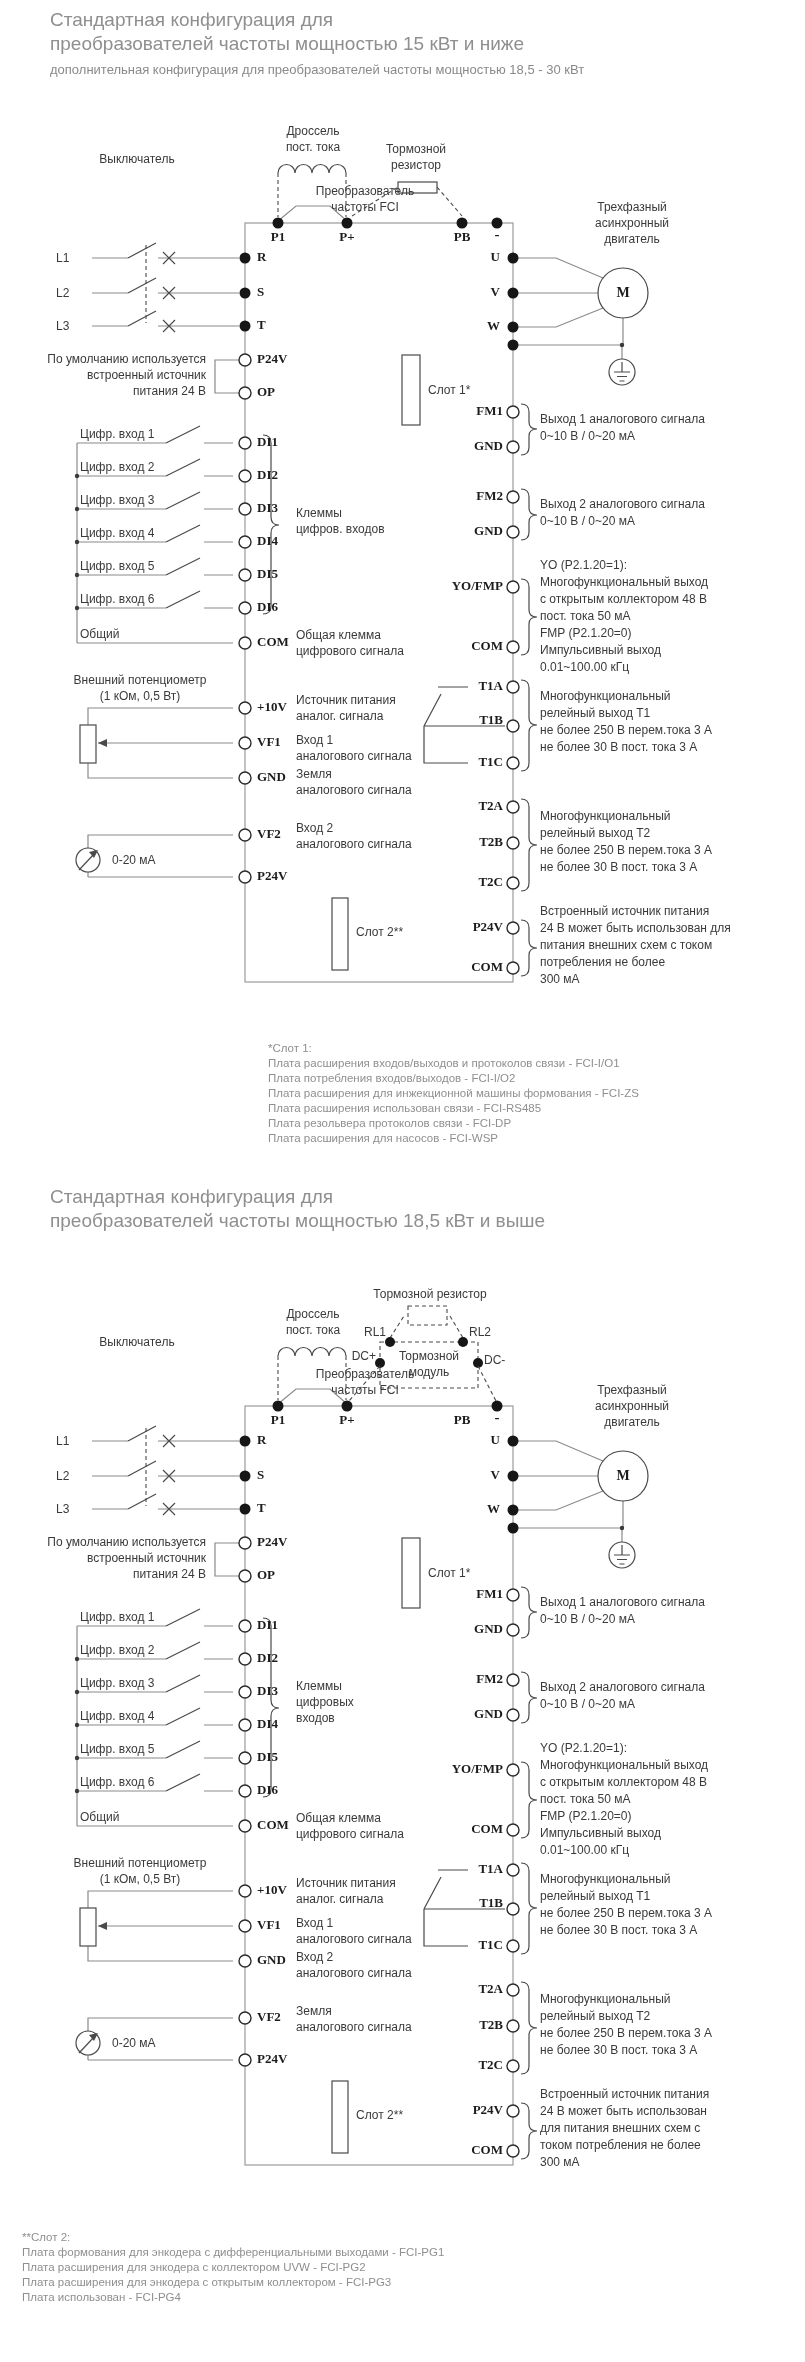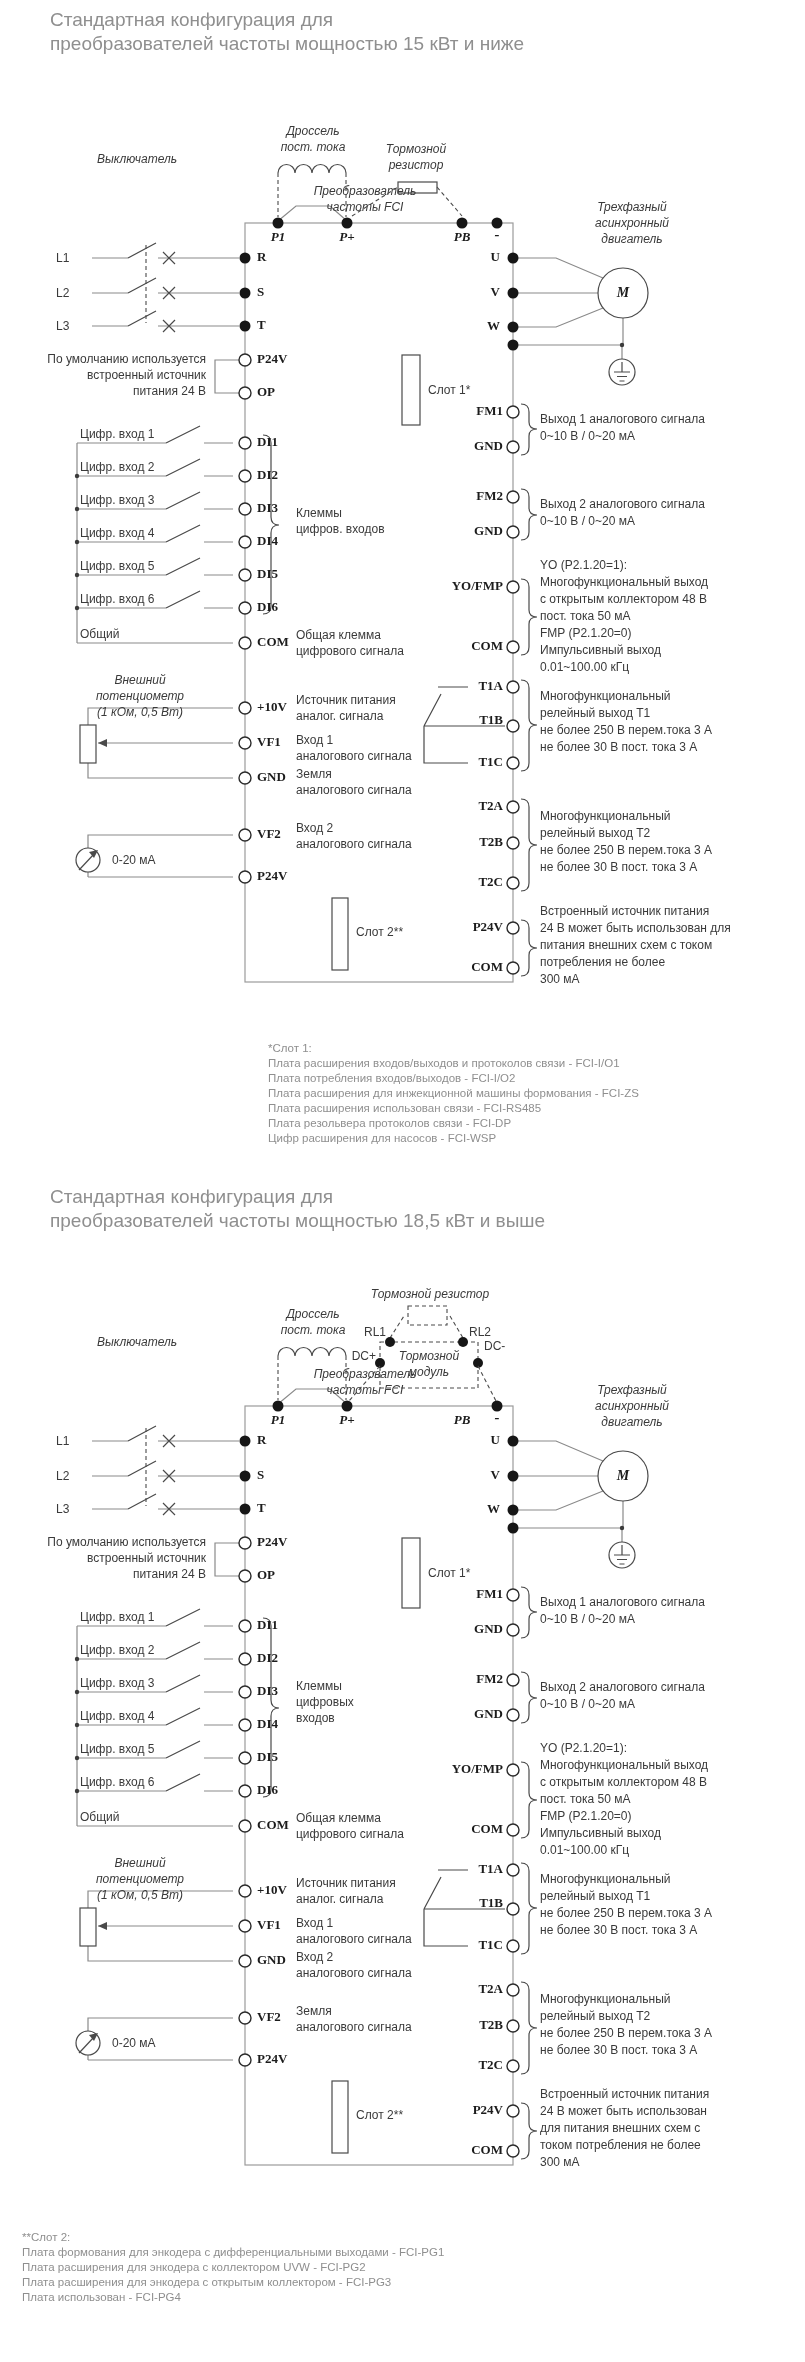--- a/index.html
+++ b/index.html
@@ -5,21 +5,21 @@
   html,body{margin:0;padding:0;background:#fff;}
   #page{position:relative;width:805px;height:2362px;background:#fff;overflow:hidden;
         font-family:"Liberation Sans",sans-serif;}
   .title{position:absolute;font-size:19px;line-height:24px;color:#8f8f8f;white-space:pre-line;}
   .subtitle{position:absolute;font-size:13px;color:#8a8a8a;}
   .foot{position:absolute;font-size:11.5px;line-height:15px;color:#8f8f8f;}
   .diag{position:absolute;left:0;width:805px;}
   .diag svg{position:absolute;left:0;top:0;}
   .lbl{position:absolute;font-size:12px;line-height:16px;color:#3a3a3a;white-space:pre-line;}
   .ann{position:absolute;font-size:12px;line-height:17px;color:#3a3a3a;white-space:pre-line;width:262px;}
-  .ctr{text-align:center;font-style:italic;}
+  .ctr{text-align:center;}
   .rt{text-align:right;}
   .term{position:absolute;font-family:"Liberation Serif",serif;font-weight:bold;font-size:13px;color:#1c1c1c;line-height:15px;}
   .big{font-size:15px;}
   
   .box{fill:none;stroke:#9b9b9b;stroke-width:1.2;}
   .wire{fill:none;stroke:#8a8a8a;stroke-width:1.2;}
   .comp{fill:none;stroke:#4a4a4a;stroke-width:1.2;}
   .compf{fill:#fff;stroke:#4a4a4a;stroke-width:1.2;}
   .dash{fill:none;stroke:#4a4a4a;stroke-width:1.1;stroke-dasharray:4 3;}
   .dot{fill:#161616;}
@@ -28,20 +28,21 @@
   .brace{fill:none;stroke:#4a4a4a;stroke-width:1.2;}
   .arr{fill:#4a4a4a;stroke:none;}
 </style>
 </head>
 <body>
 
 <div id="page">
 
   <div class="title" style="left:50px;top:8px;">Стандартная конфигурация для
 преобразователей частоты мощностью 15 кВт и ниже</div>
+  <div class="subtitle" style="left:50px;top:62px;">дополнительная конфигурация  для преобразователей частоты мощностью 18,5 - 30 кВт</div>
 
   <div class="diag" style="top:95px;height:912px;">
     <svg width="805" height="912" viewBox="0 0 805 912">
 
       <rect class="box" x="245" y="128" width="268" height="759"></rect>
 
       <g>
         <path class="comp" d="M278,78 a8.5,8.5 0 0 1 17,0 a8.5,8.5 0 0 1 17,0 a8.5,8.5 0 0 1 17,0 a8.5,8.5 0 0 1 17,0"></path>
         <path class="dash" d="M278,78 V122 M346,78 V122"></path>
         <path class="wire" d="M278,126 L296,111 H330 L347,126"></path>
@@ -258,21 +259,21 @@
 300 мА</div>
   </div>
 
   <div class="foot" style="left:268px;top:1041px;">
     <div>*Слот 1:</div>
     <div>Плата расширения входов/выходов и протоколов связи - FCI-I/O1</div>
     <div>Плата потребления входов/выходов - FCI-I/O2</div>
     <div>Плата расширения для инжекционной машины формования - FCI-ZS</div>
     <div>Плата расширения использован связи - FCI-RS485</div>
     <div>Плата резольвера протоколов связи - FCI-DP</div>
-    <div>Цифр расширения для насосов - FCI-WSP</div>
+    <div>Плата расширения для насосов - FCI-WSP</div>
   </div>
 
   <div class="title" style="left:50px;top:1185px;">Стандартная конфигурация для
 преобразователей частоты мощностью 18,5 кВт и выше</div>
 
   <div class="diag" style="top:1278px;height:932px;">
     <svg width="805" height="932" viewBox="0 0 805 932">
       <rect class="box" x="245" y="128" width="268" height="759"></rect>
 
       <g>
@@ -381,21 +382,21 @@
       <path class="brace" d="M521,484 Q529,484 529,492 V515 Q529,522 537,522 Q529,522 529,529 V552 Q529,560 521,560"></path>
       <path class="brace" d="M521,585 Q529,585 529,593 V623 Q529,630 537,630 Q529,630 529,637 V668 Q529,676 521,676"></path>
       <path class="brace" d="M521,704 Q529,704 529,712 V743 Q529,750 537,750 Q529,750 529,757 V788 Q529,796 521,796"></path>
       <path class="brace" d="M521,825 Q529,825 529,833 V846 Q529,853 537,853 Q529,853 529,860 V873 Q529,881 521,881"></path>
     </svg>
 
     <div class="lbl ctr" style="left:340px;top:8px;width:180px;">Тормозной резистор</div>
     <div class="lbl rt" style="left:356px;top:46px;width:30px;">RL1</div>
     <div class="lbl" style="left:469px;top:46px;">RL2</div>
     <div class="lbl rt" style="left:342px;top:70px;width:34px;">DC+</div>
-    <div class="lbl" style="left:484px;top:60px;">DC-</div>
+    <div class="lbl" style="left:484px;top:74px;">DC-</div>
     <div class="lbl ctr" style="left:383px;top:70px;width:92px;">Тормозной
 модуль</div>
     <div class="lbl ctr" style="left:266px;top:28px;width:94px;">Дроссель
 пост. тока</div>
     <div class="term ctr" style="left:262px;top:134px;width:32px;">P1</div>
     <div class="term ctr" style="left:331px;top:134px;width:32px;">P+</div>
     <div class="term ctr" style="left:446px;top:134px;width:32px;">PB</div>
     <div class="term ctr big" style="left:482px;top:132px;width:30px;">-</div>
     <div class="lbl ctr" style="left:72px;top:56px;width:130px;">Выключатель</div>
     <div class="lbl" style="left:56px;top:155px;">L1</div>

